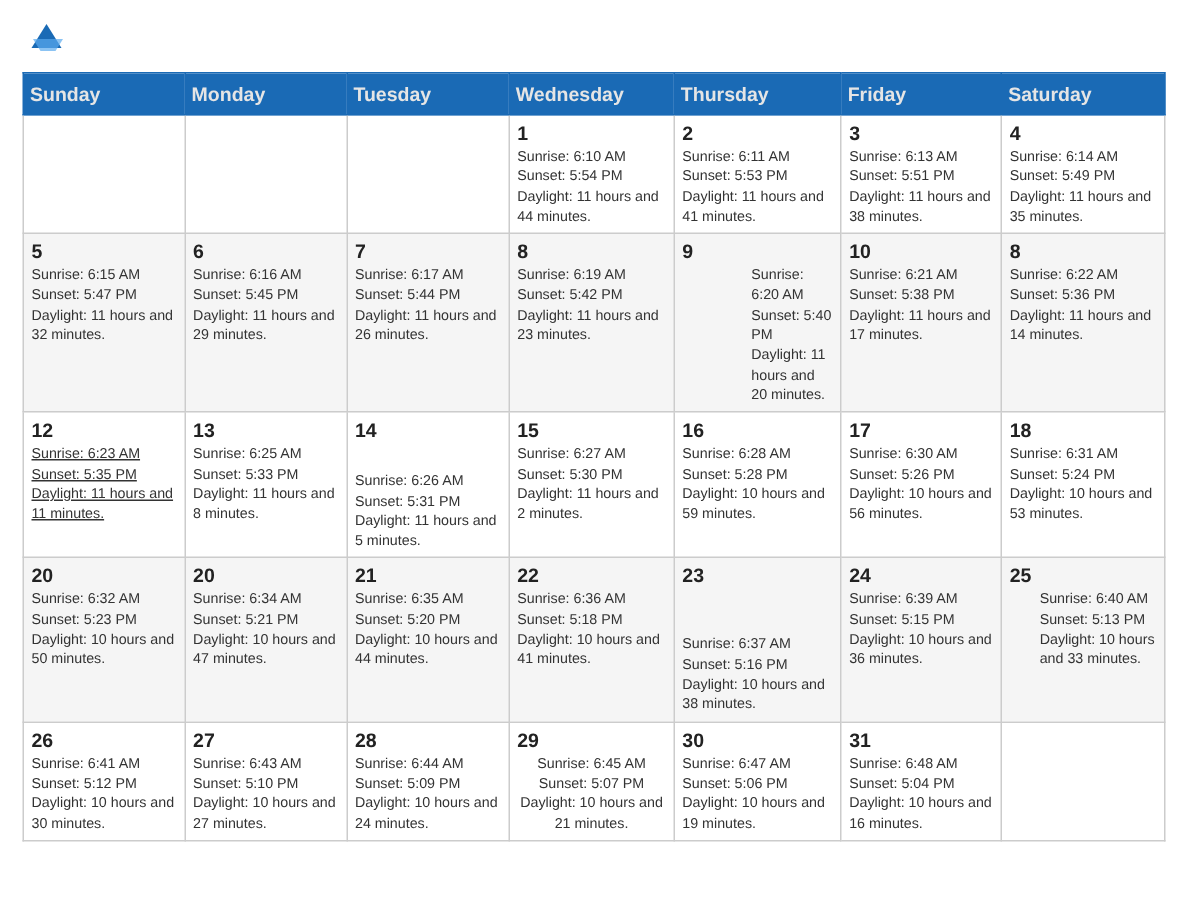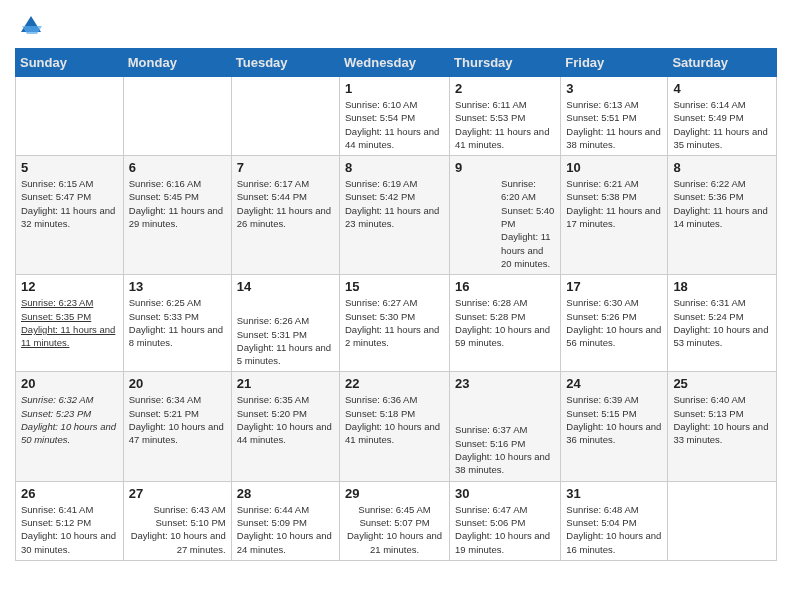--- a/index.html
+++ b/index.html
@@ -249,21 +249,21 @@
           <td>
             <div class="day-number">18</div>
             <div class="day-info" style="white-space: pre-line;">Sunrise: 6:31 AM
 Sunset: 5:24 PM
 Daylight: 10 hours and 53 minutes.</div>
           </td>
         </tr>
         <tr>
           <td>
             <div class="day-number">20</div>
-            <div class="day-info" style="white-space: pre-line; font-style: italic;">Sunrise: 6:32 AM
+            <div class="day-info" style="white-space: pre-line;">Sunrise: 6:32 AM
 Sunset: 5:23 PM
 Daylight: 10 hours and 50 minutes.</div>
           </td>
           <td>
             <div class="day-number">20</div>
             <div class="day-info" style="white-space: pre-line;">Sunrise: 6:34 AM
 Sunset: 5:21 PM
 Daylight: 10 hours and 47 minutes.</div>
           </td>
           <td>
@@ -285,35 +285,35 @@
 Daylight: 10 hours and 38 minutes.</div>
           </td>
           <td>
             <div class="day-number">24</div>
             <div class="day-info" style="white-space: pre-line;">Sunrise: 6:39 AM
 Sunset: 5:15 PM
 Daylight: 10 hours and 36 minutes.</div>
           </td>
           <td>
             <div class="day-number">25</div>
-            <div class="day-info" style="white-space: pre-line;">Sunrise: 6:40 AM
+            <div class="day-info" style="white-space: pre-line; margin-left: 20px;">Sunrise: 6:40 AM
 Sunset: 5:13 PM
 Daylight: 10 hours and 33 minutes.</div>
           </td>
         </tr>
         <tr>
           <td>
             <div class="day-number">26</div>
             <div class="day-info" style="white-space: pre-line;">Sunrise: 6:41 AM
 Sunset: 5:12 PM
 Daylight: 10 hours and 30 minutes.</div>
           </td>
           <td>
             <div class="day-number">27</div>
-            <div class="day-info" style="white-space: pre-line; text-align: right;">Sunrise: 6:43 AM
+            <div class="day-info" style="white-space: pre-line;">Sunrise: 6:43 AM
 Sunset: 5:10 PM
 Daylight: 10 hours and 27 minutes.</div>
           </td>
           <td>
             <div class="day-number">28</div>
             <div class="day-info" style="white-space: pre-line;">Sunrise: 6:44 AM
 Sunset: 5:09 PM
 Daylight: 10 hours and 24 minutes.</div>
           </td>
           <td>

